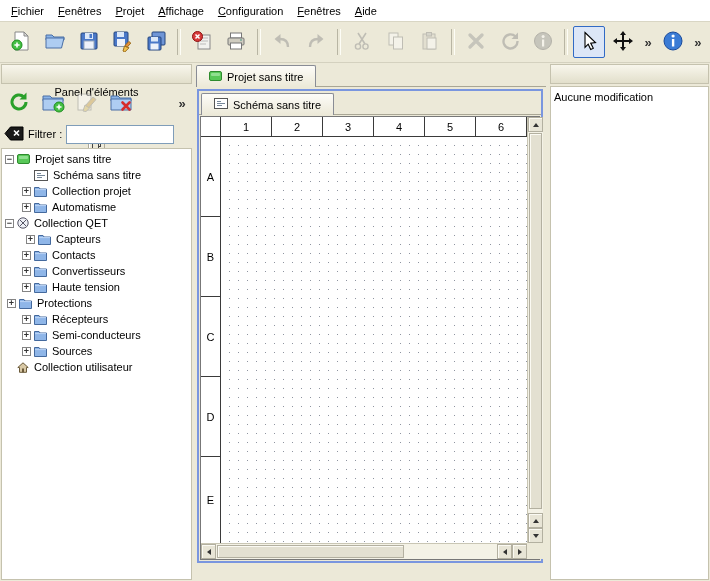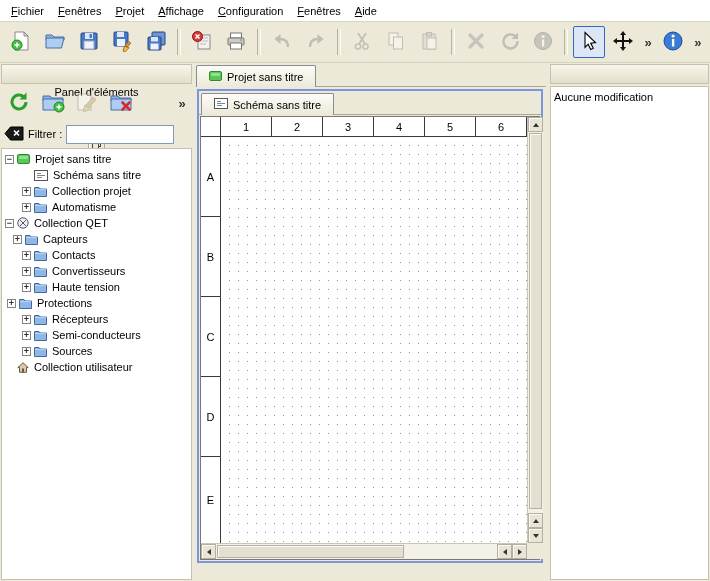--- a/index.html
+++ b/index.html
@@ -353,21 +353,21 @@
         <div class="tree-row" style="padding-left:3px">
           <span class="exp minus"></span>
           <span class="ticon">
               <svg width="12" height="12" viewBox="0 0 12 12">
                 <circle cx="6" cy="6" r="5.2" fill="#eef0f6" stroke="#556"></circle>
                 <path d="M2.8 2.8l6.4 6.4M9.2 2.8L2.8 9.2" stroke="#556"></path>
               </svg>
             </span>
           <span class="tlabel">Collection QET</span>
         </div>
-        <div class="tree-row" style="padding-left:11px">
+        <div class="tree-row" style="padding-left:24px">
           <span class="exp plus"></span>
           <span class="ticon">
               <svg width="13" height="11" viewBox="0 0 13 11">
                 <path d="M.5 1.5h4.5l1 1.5h6.5v7.5H.5z" fill="#8fb6e8" stroke="#44699d"></path>
                 <path d="M1 3.6h11" stroke="#bcd6f6"></path>
               </svg>
             </span>
           <span class="tlabel">Capteurs</span>
         </div>
         <div class="tree-row" style="padding-left:20px">

